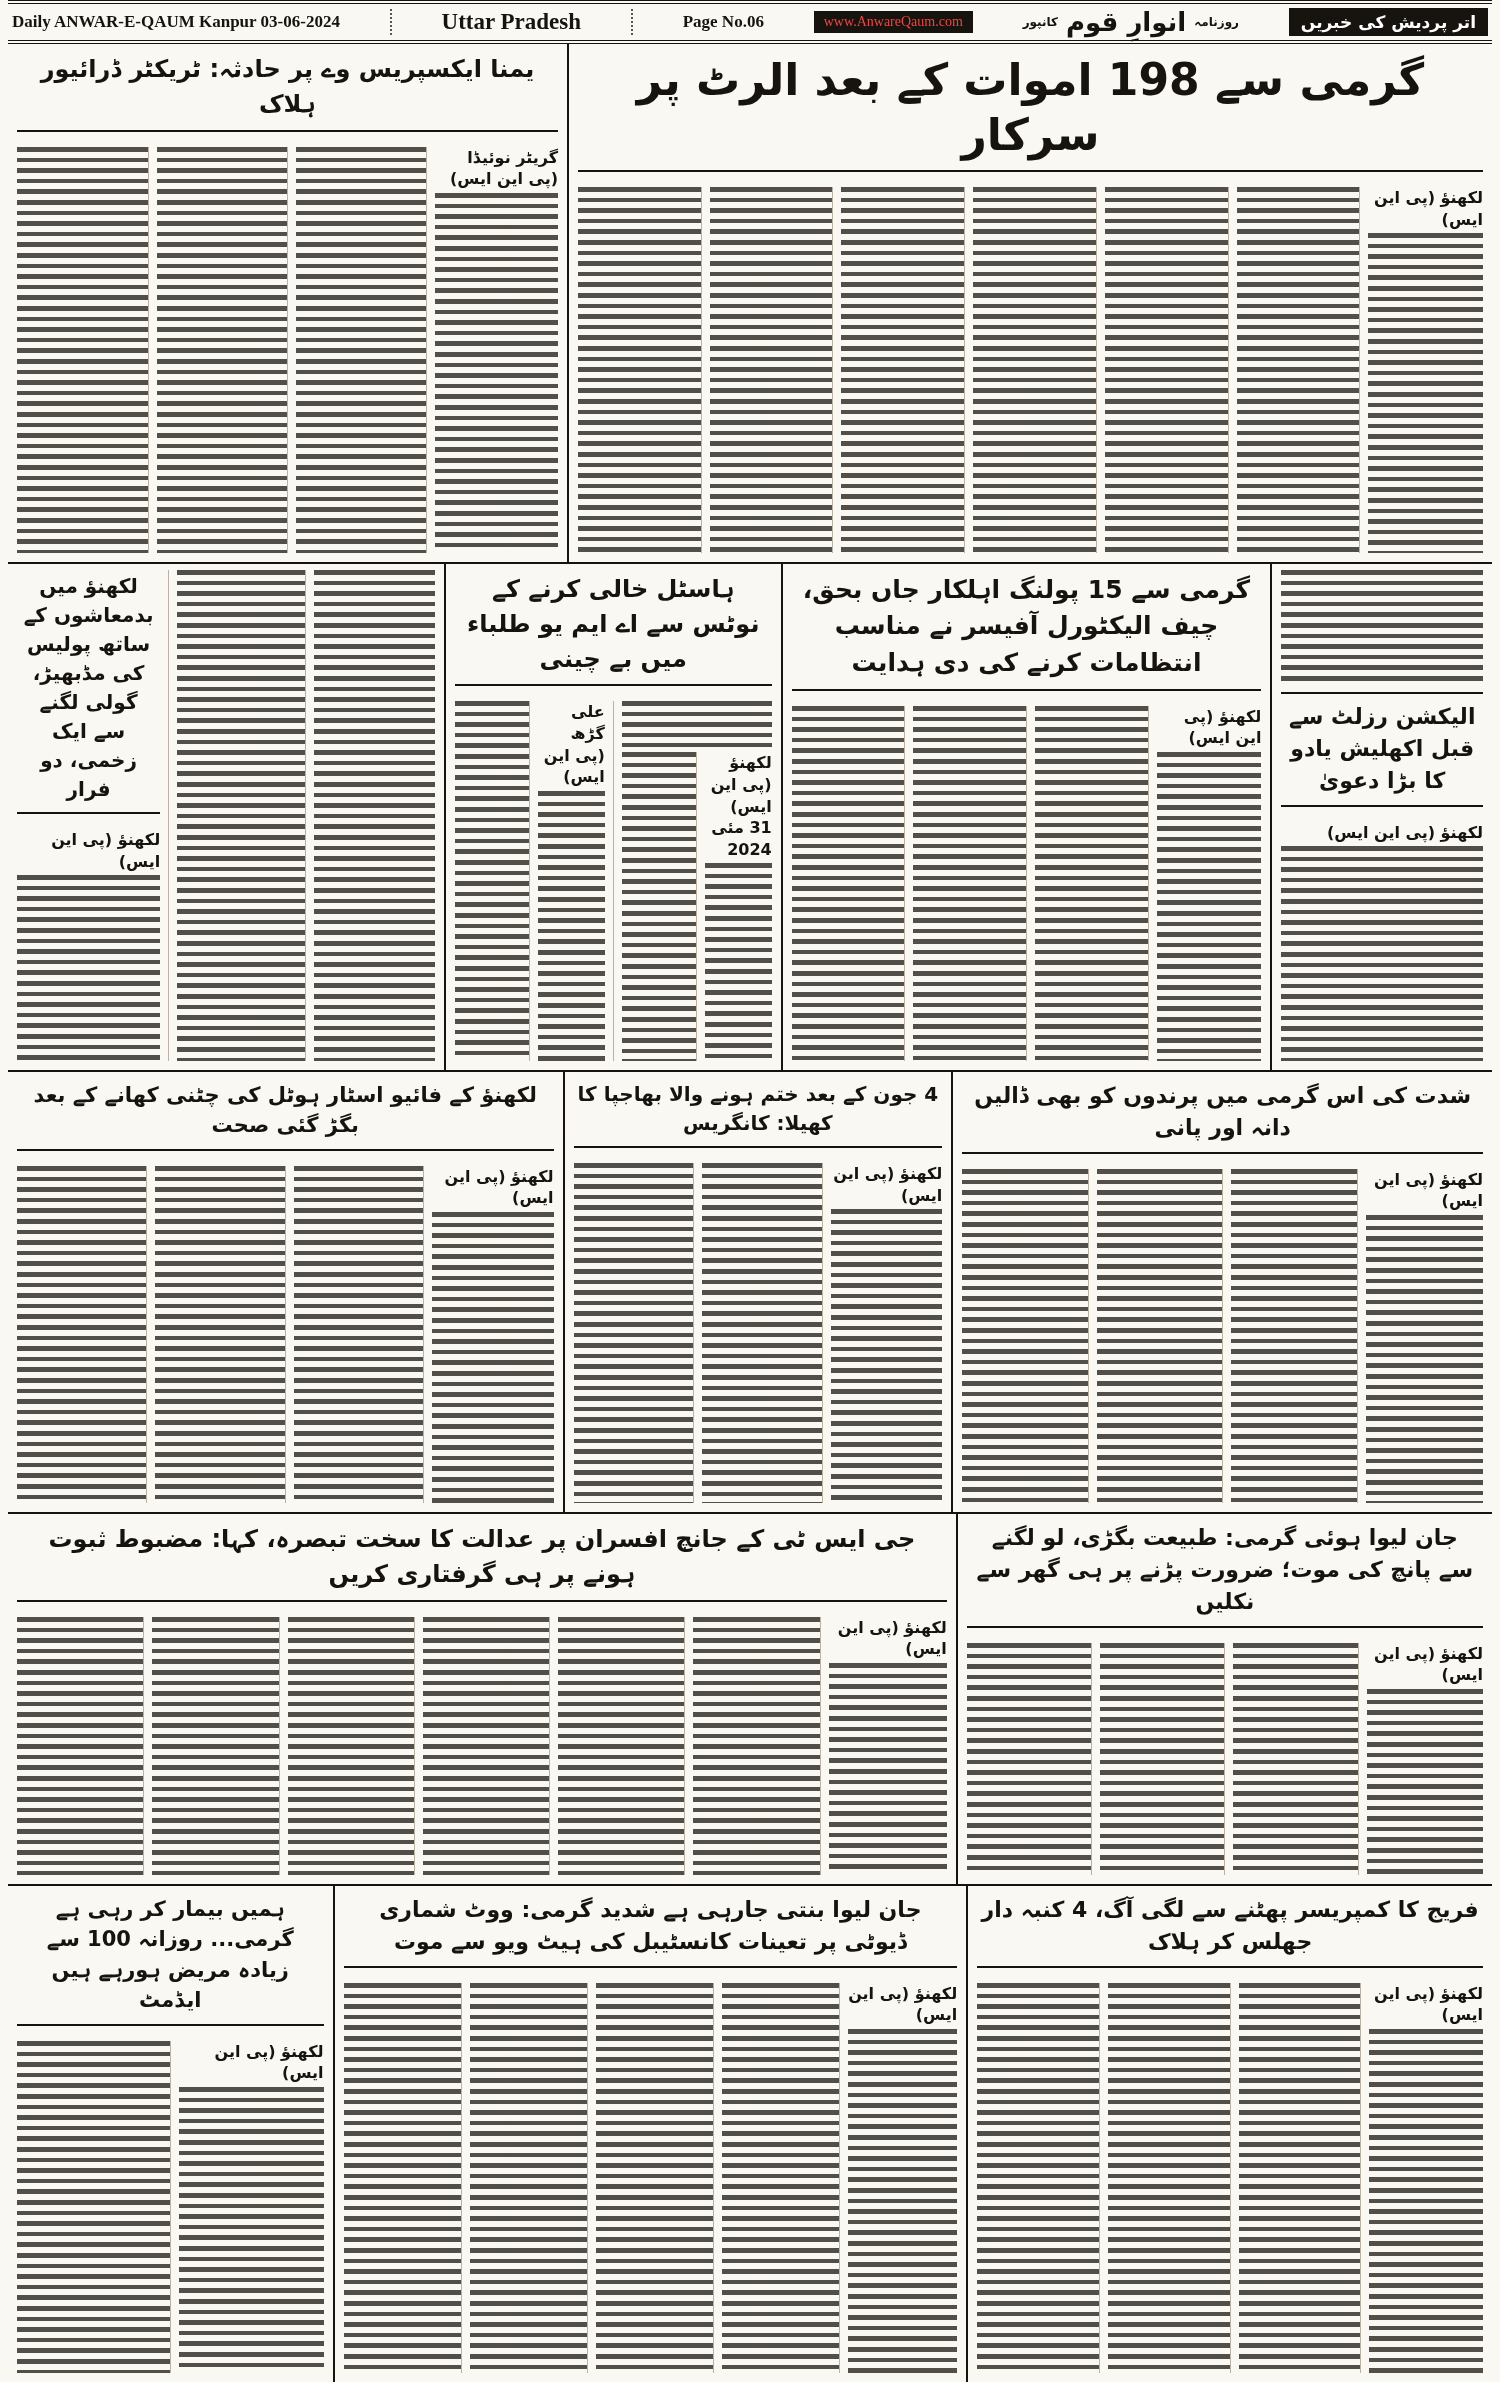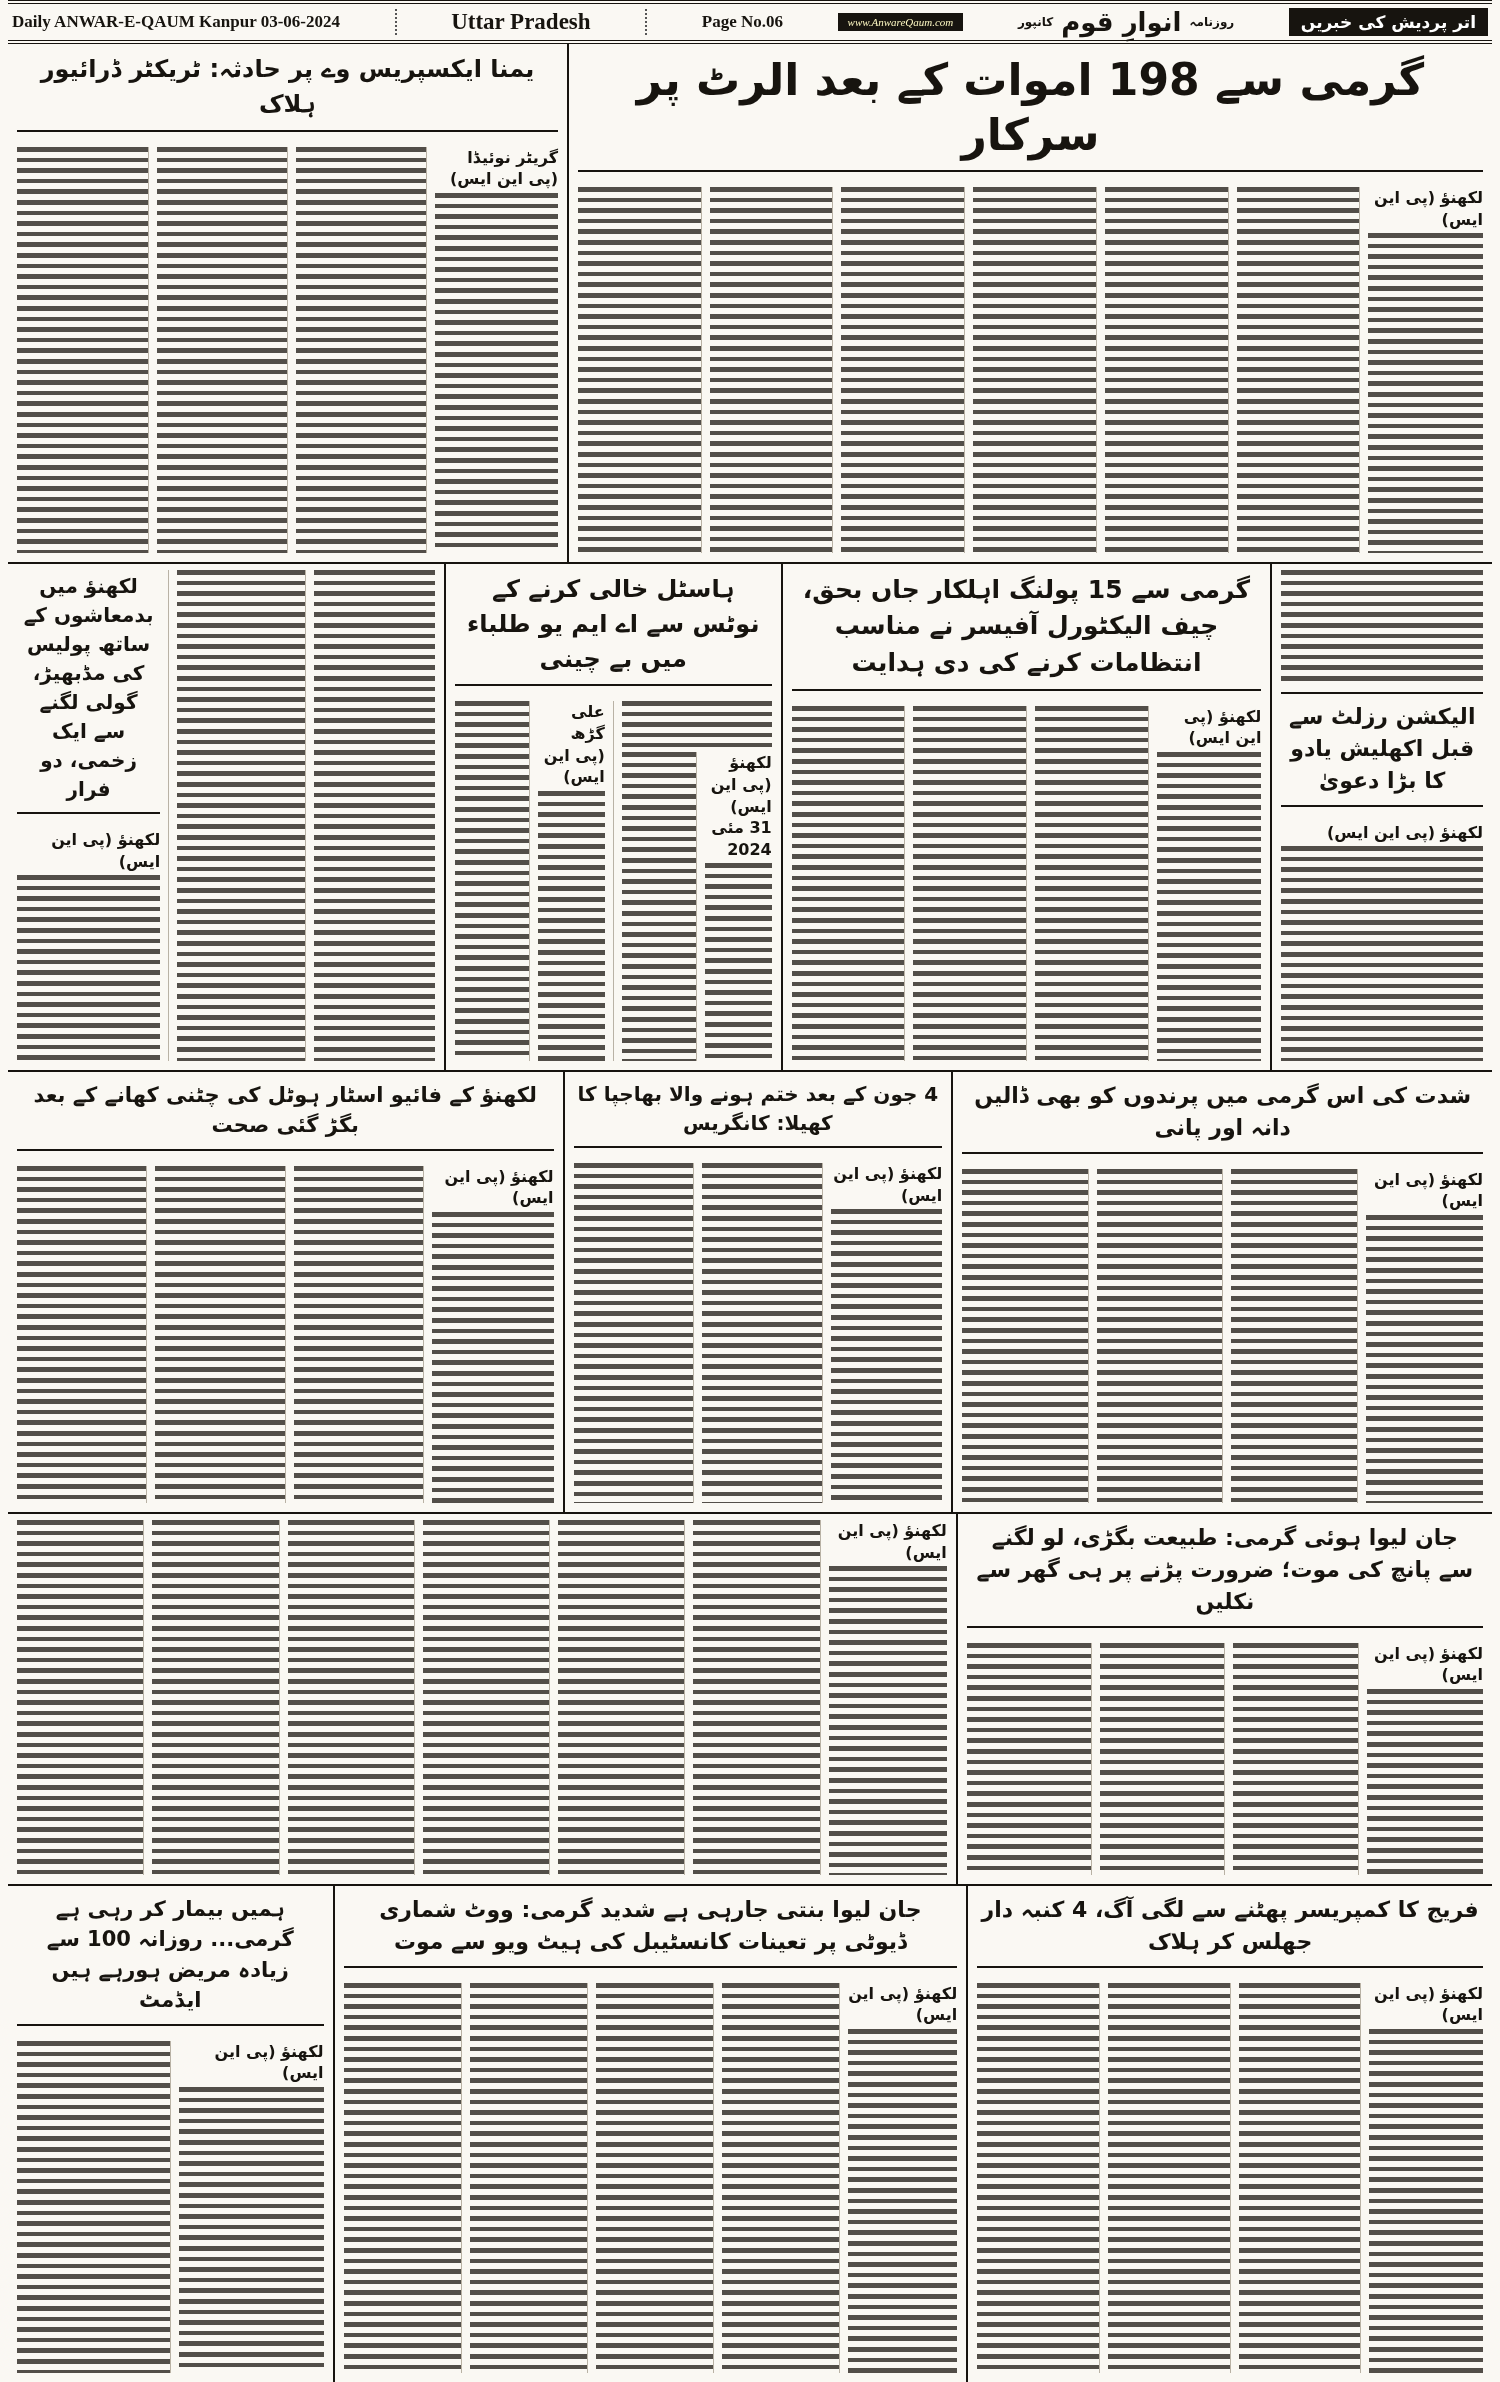--- a/index.html
+++ b/index.html
@@ -11,21 +11,21 @@
   body{background:#8f8a81;font-family:"DejaVu Sans",sans-serif;color:var(--ink);}
   .page{width:1500px;height:2382px;margin:0 auto;background:var(--paper);padding:0 8px;display:flex;flex-direction:column;overflow:hidden;}
 
   
   .masthead{height:44px;border-top:4px double var(--ink);border-bottom:4px double var(--ink);
     display:flex;align-items:center;justify-content:space-between;gap:10px;padding:2px 4px;}
   .badge{background:var(--ink);color:#fff;font-weight:700;font-size:17px;padding:4px 12px;white-space:nowrap;}
   .mast-urdu{display:flex;align-items:center;gap:8px;white-space:nowrap;}
   .mast-urdu .t1{font-size:12px;font-weight:700;}
   .logo{font-size:26px;font-weight:800;}
-  .webstrip{background:var(--ink);color:#fef9c3;font-family:"Liberation Serif",serif;font-size:11px;padding:3px 10px;white-space:nowrap;direction:ltr;font-style:italic;}
+  .webstrip{background:var(--ink);color:#ef4444;font-family:"Liberation Serif",serif;font-size:14px;padding:3px 10px;white-space:nowrap;direction:ltr;}
   .pageno,.engdate{font-family:"Liberation Serif",serif;font-weight:700;font-size:17px;white-space:nowrap;direction:ltr;}
   .region{font-family:"Liberation Serif",serif;font-weight:700;font-size:23px;white-space:nowrap;direction:ltr;}
   .vsep{align-self:stretch;border-inline-start:2px dotted #555;margin:3px 0;}
 
   
   .band{display:flex;border-top:2px solid var(--ink);min-width:0;}
   .band>*+*{border-inline-start:2px solid var(--ink);}
   .b1{height:518px;border-top:0;}
   .b2{height:508px;}
   .b3{height:442px;}
@@ -230,20 +230,21 @@
         <div class="lead">
           <span class="dateline">لکھنؤ (پی این ایس)</span>
           <div class="tx"></div>
         </div>
       <div class="tx"></div>
           <div class="tx"></div>
           <div class="tx"></div>
         </div>
     </section>
     <section class="story s-gst">
+      <h2 class="hl fs24">جی ایس ٹی کے جانچ افسران پر عدالت کا سخت تبصرہ، کہا: مضبوط ثبوت ہونے پر ہی گرفتاری کریں</h2>
       <div class="cols">
         <div class="lead">
           <span class="dateline">لکھنؤ (پی این ایس)</span>
           <div class="tx"></div>
         </div>
       <div class="tx"></div>
           <div class="tx"></div>
           <div class="tx"></div>
           <div class="tx"></div>
           <div class="tx"></div>

